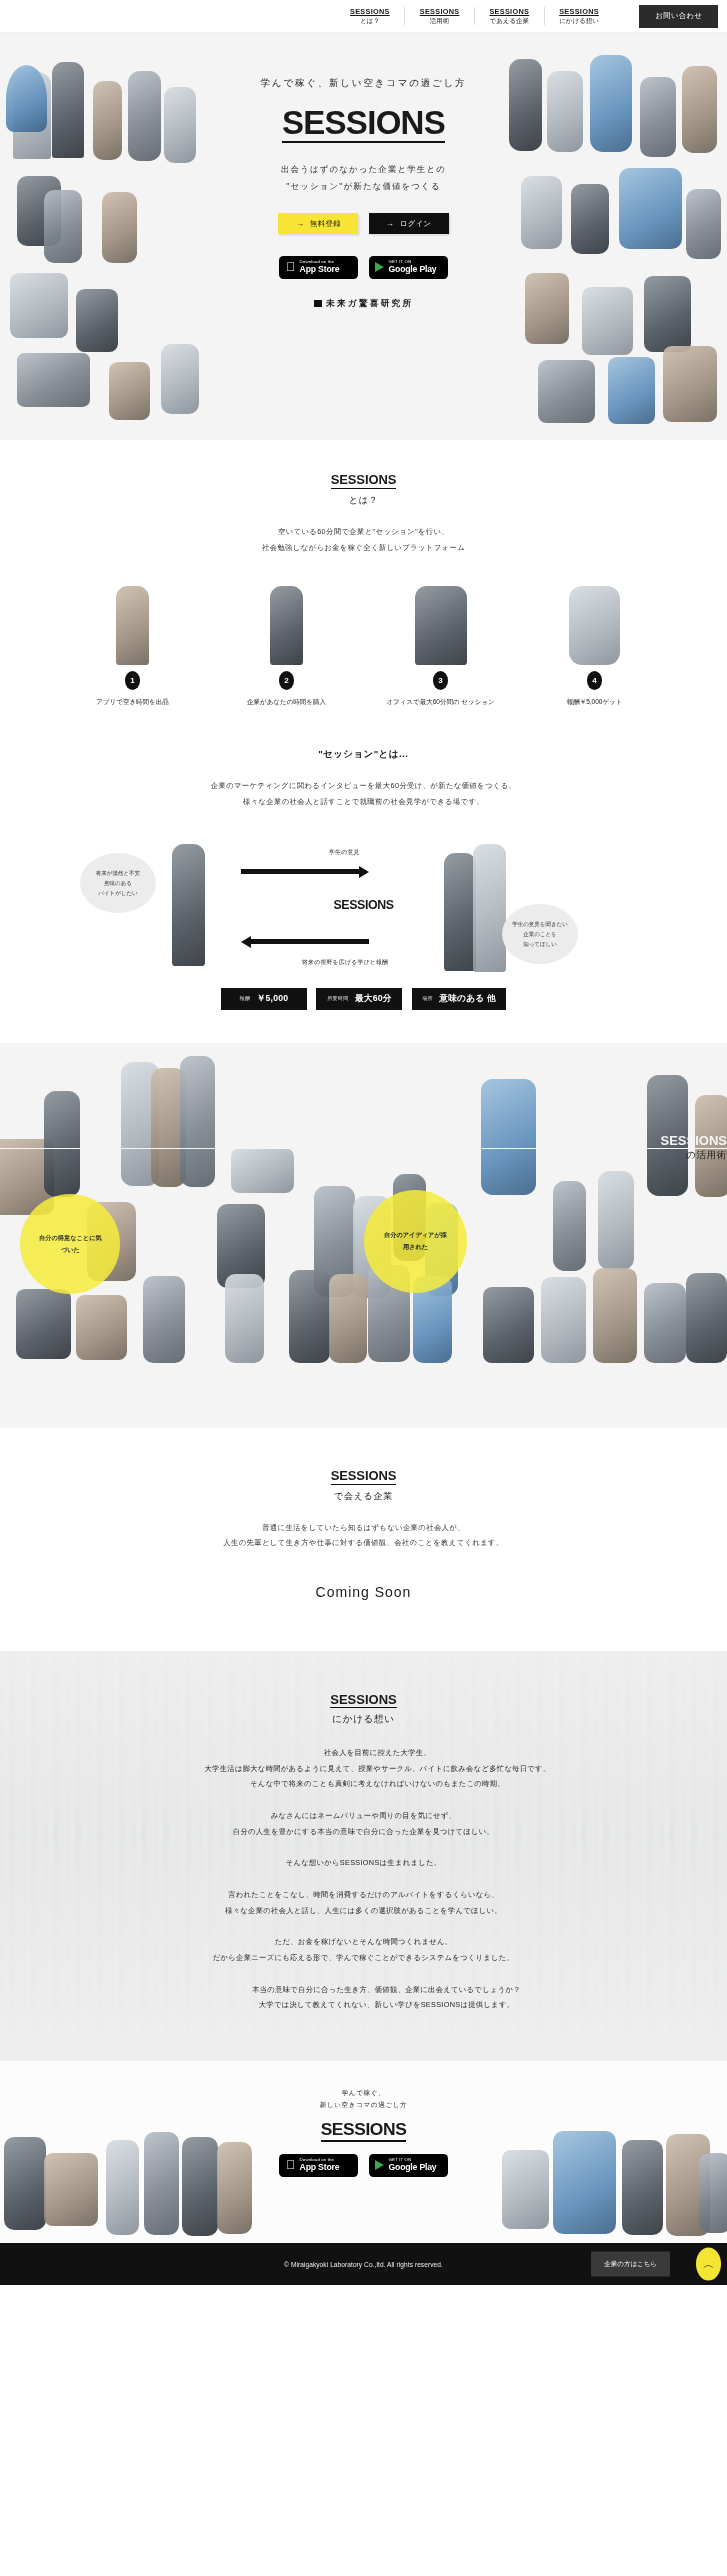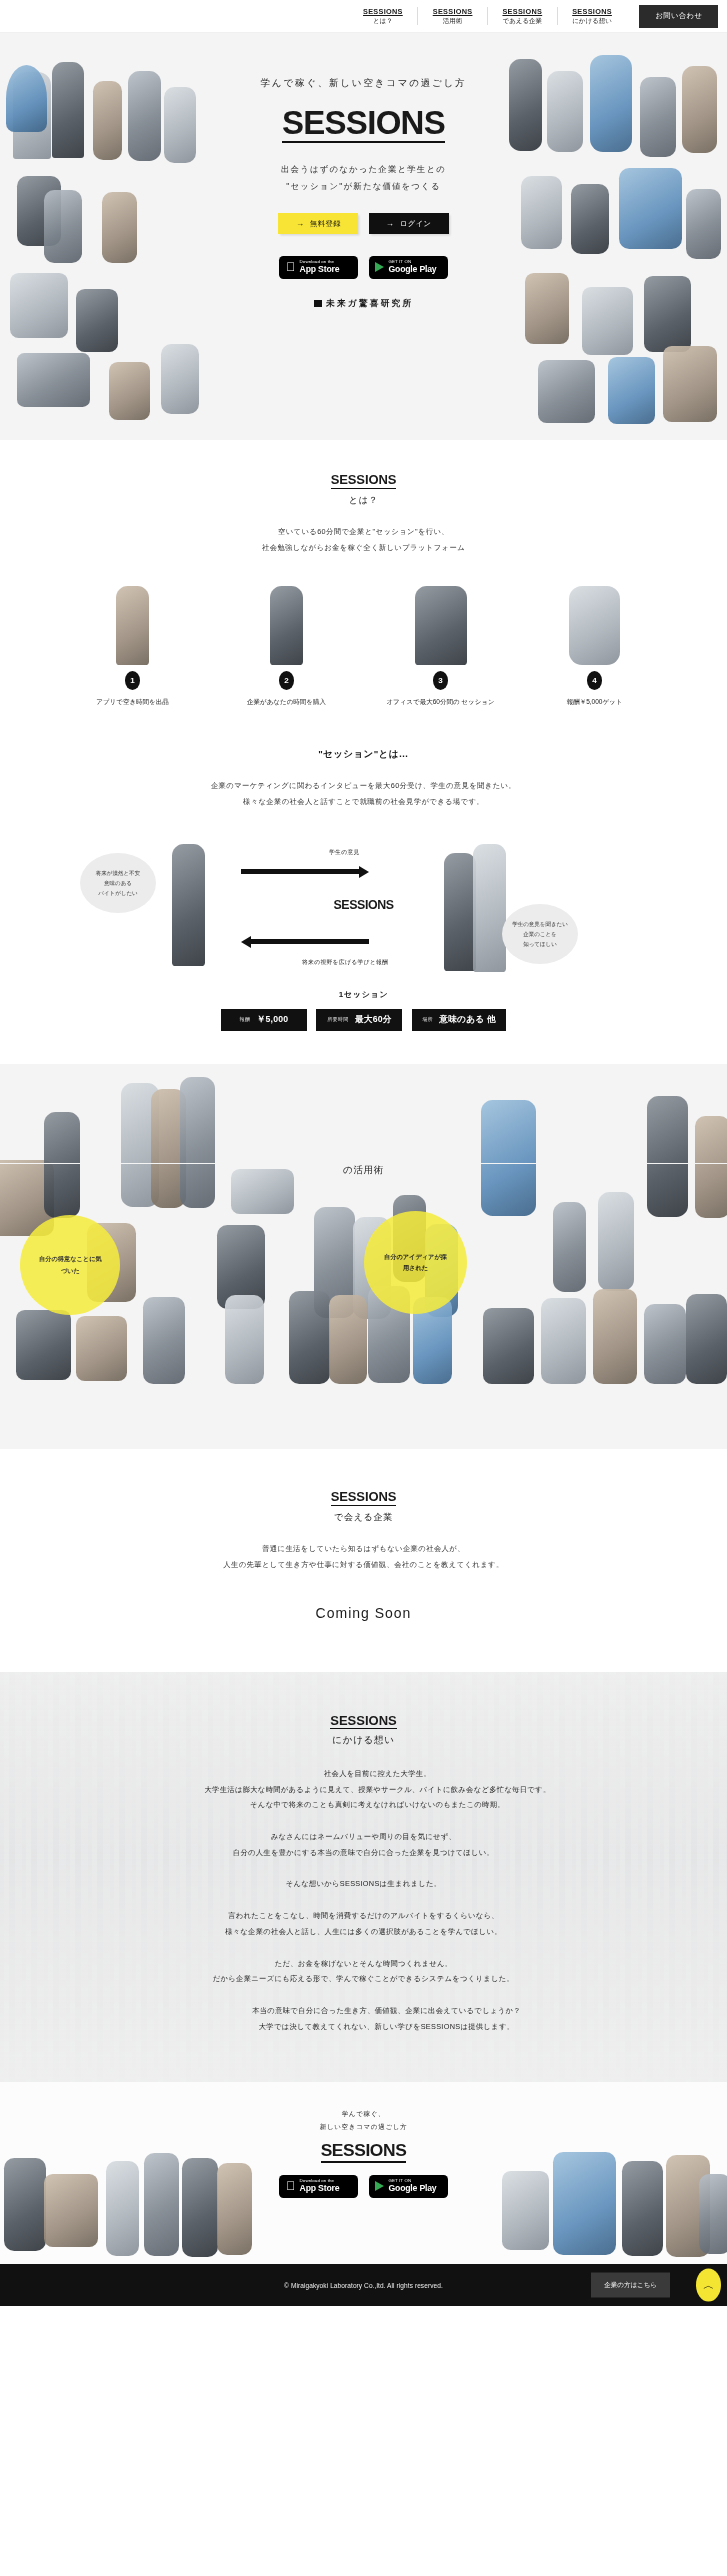--- a/index.html
+++ b/index.html
@@ -23,21 +23,21 @@
   .nav-item {
     padding:0 14.5px; text-align:center; line-height:1.25;
     border-right:0.7px solid #dcdcdc; cursor:pointer; min-width:65px;
   }
   .nav-item:last-of-type { border-right:none; }
   .nav-top { font-size:7.3px; font-weight:bold; letter-spacing:0.3px;
              text-decoration:underline; text-underline-offset:0.7px; }
   .nav-sub { font-size:6.5px; margin-top:1.5px; color:#222; }
   .contact-btn {
     background:#2b2b2b; color:#fff; font-size:7.3px;
-    padding:6.5px 16px; margin-left:13px; cursor:pointer; letter-spacing:0.4px;
+    padding:6.5px 16px; margin-left:26px; cursor:pointer; letter-spacing:0.4px;
   }
 
   
   .hero {
     position:relative; height:407px; background:#f4f4f4; overflow:hidden;
   }
   .hero-inner {
     position:relative; z-index:10; text-align:center; padding-top:44px;
   }
   .hero-tag { font-size:9.5px; letter-spacing:1.8px; color:#1c1c1c; }
@@ -138,21 +138,21 @@
   .chip {
     background:#111; color:#fff; display:flex; align-items:center; gap:6.5px;
     padding:5.1px 10.2px; min-width:86px; justify-content:center;
   }
   .chip .k { font-size:5.1px; opacity:.85; letter-spacing:0.2px; }
   .chip .v { font-size:8.7px; font-weight:bold; letter-spacing:0.2px; }
 
   
   .usage { position:relative; height:385px; background:#f4f4f4; overflow:hidden; }
   .usage-title {
-    position:absolute; left:0; right:0; top:84px; text-align:center; z-index:20;
+    position:absolute; left:0; right:0; top:90px; text-align:right; z-index:20;
   }
   .usage-title .lg { font-size:13px; font-weight:bold; color:#f4f4f4; border-bottom:1.5px solid #f4f4f4; }
   .usage-title .sb { font-size:9.5px; letter-spacing:0.7px; color:#1d1d1d; }
   .ycircle {
     position:absolute; border-radius:50%; background:#f6ec3c; opacity:.86; z-index:15;
     display:flex; align-items:center; justify-content:center; text-align:center;
     font-size:6.2px; font-weight:bold; color:#111; line-height:1.9; padding:10.2px;
   }
 
   
@@ -342,21 +342,21 @@
         <div class="step-label">報酬￥5,000ゲット</div>
       </div>
     </div>
   </div>
 
   <div class="section" style="padding-top:7.3px;">
     <div class="sec-head">
       <div style="font-size:9.5px;font-weight:bold;letter-spacing:0.4px;">"セッション"とは…</div>
     </div>
     <div class="sec-body">
-      <div>企業のマーケティングに関わるインタビューを最大60分受け、学生の意見を聞きたい。</div>
+      <div>企業のマーケティングに関わるインタビューを最大60分受け、が新たな価値をつくる。</div>
       <div>様々な企業の社会人と話すことで就職前の社会見学ができる場です。</div>
     </div>
 
     <div class="sess-diagram">
       <div class="bubble l" style="white-space:pre-line;">将来が漠然と不安
 意味のある
 バイトがしたい</div>
       <div class="person dk dia-person" style="left:172px;top:10.2px;width:33px;height:122px;border-radius:11.6px 11.6px 3.6px 3.6px;"></div>
 
       <div class="dia-label" style="left:329px;top:14.5px;">学生の意見</div>
@@ -373,21 +373,20 @@
       </div>
       <div class="dia-label" style="left:302px;top:124px;">将来の視野を広げる学びと報酬</div>
 
       <div class="person dk dia-person" style="left:444px;top:19px;width:32px;height:118px;border-radius:11px 11px 3.6px 3.6px;"></div>
       <div class="person lt dia-person" style="left:473px;top:10.2px;width:33px;height:128px;border-radius:11px 11px 3.6px 3.6px;"></div>
       <div class="bubble r" style="white-space:pre-line;">学生の意見を聞きたい
 企業のことを
 知ってほしい</div>
     </div>
 
-    <div class="one-session">1セッション</div>
     <div class="chips">
       <div class="chip">
         <span class="k">報酬</span>
         <span class="v">￥5,000</span>
       </div>
       <div class="chip">
         <span class="k">所要時間</span>
         <span class="v">最大60分</span>
       </div>
       <div class="chip">

